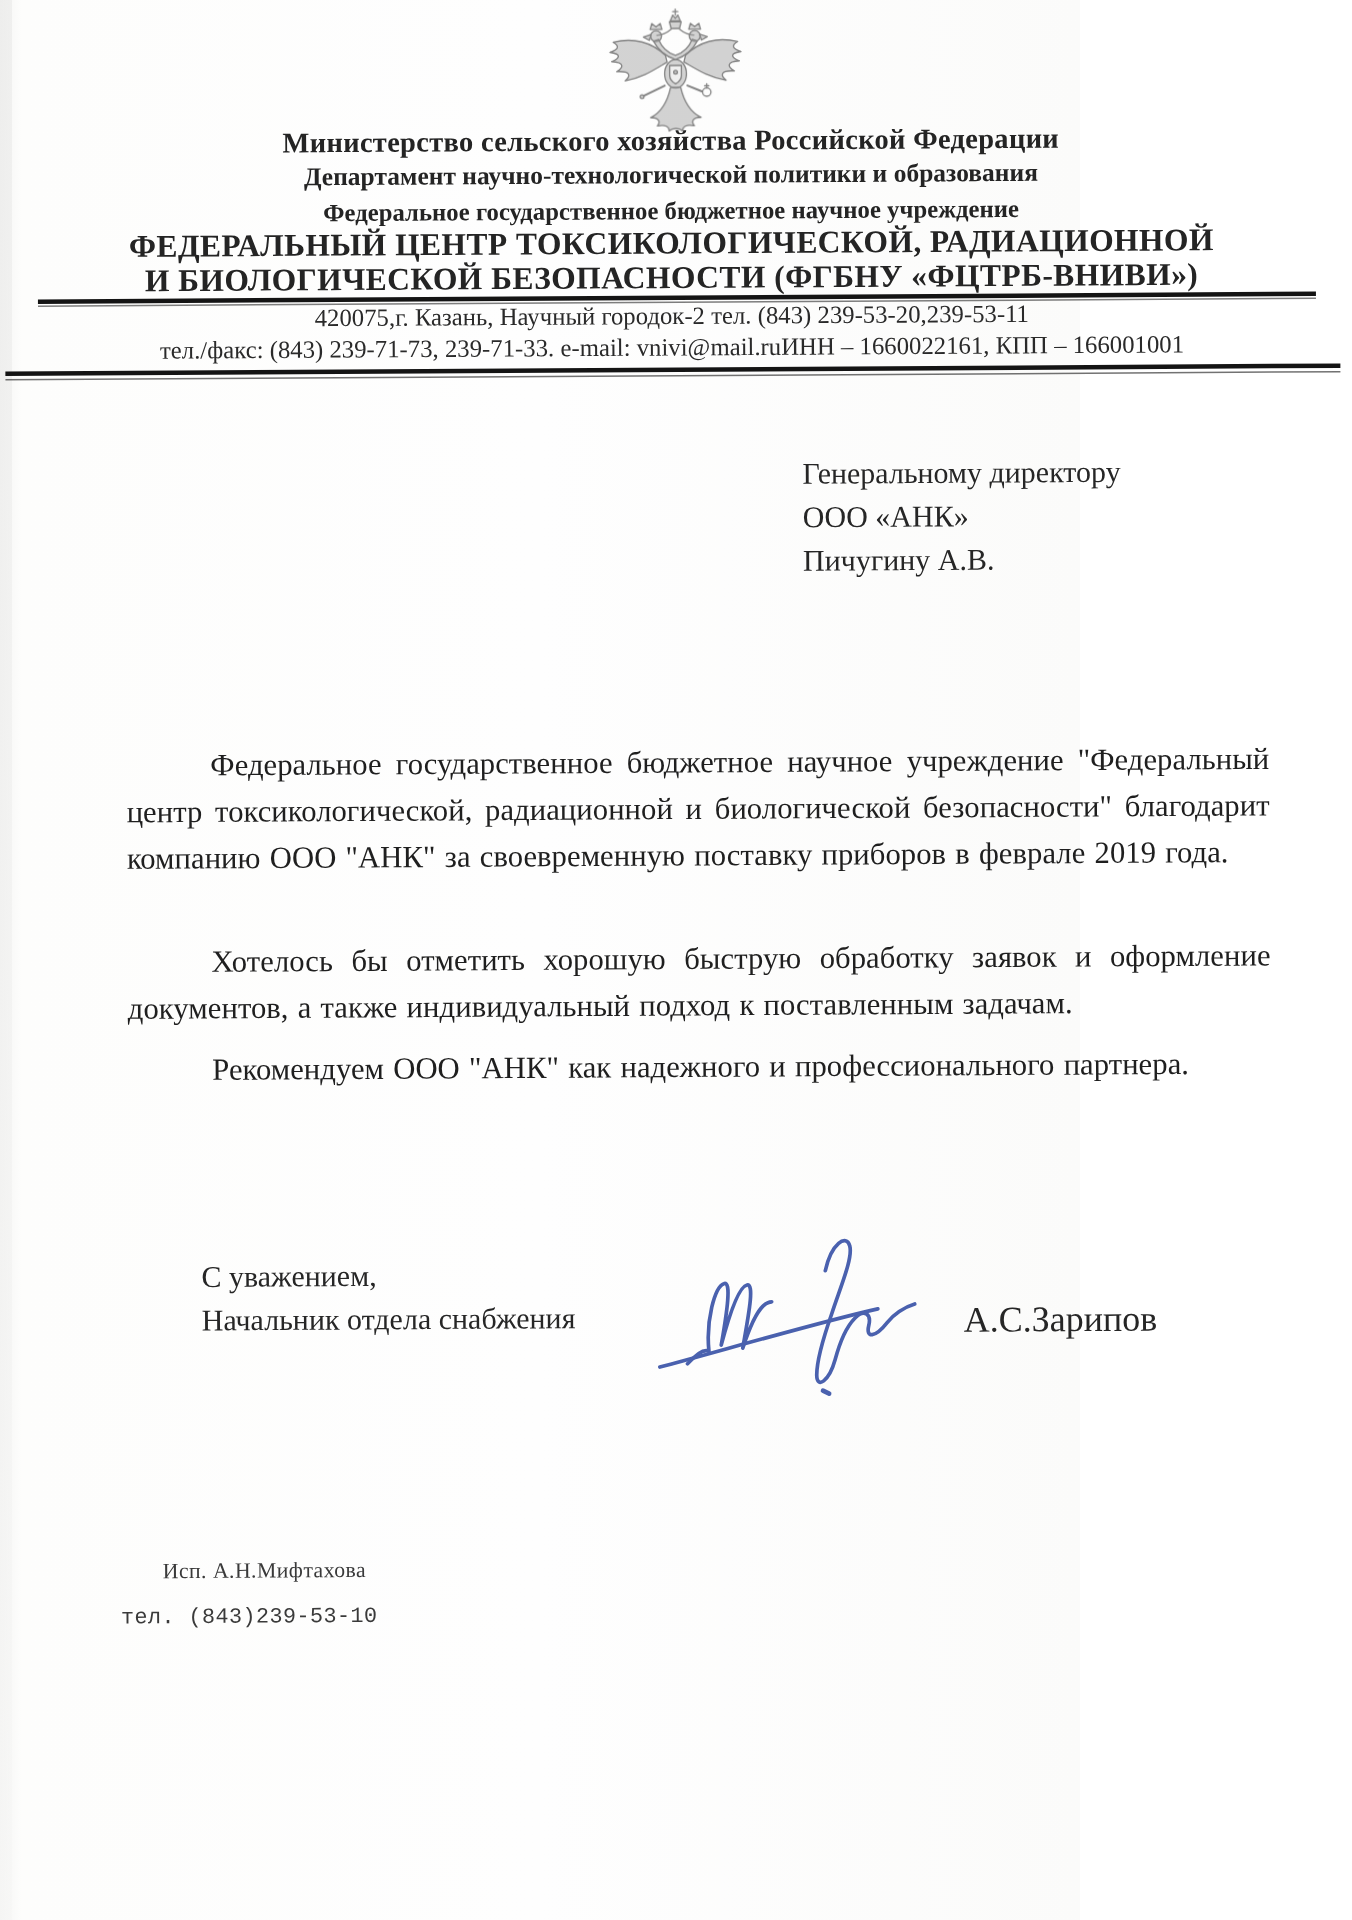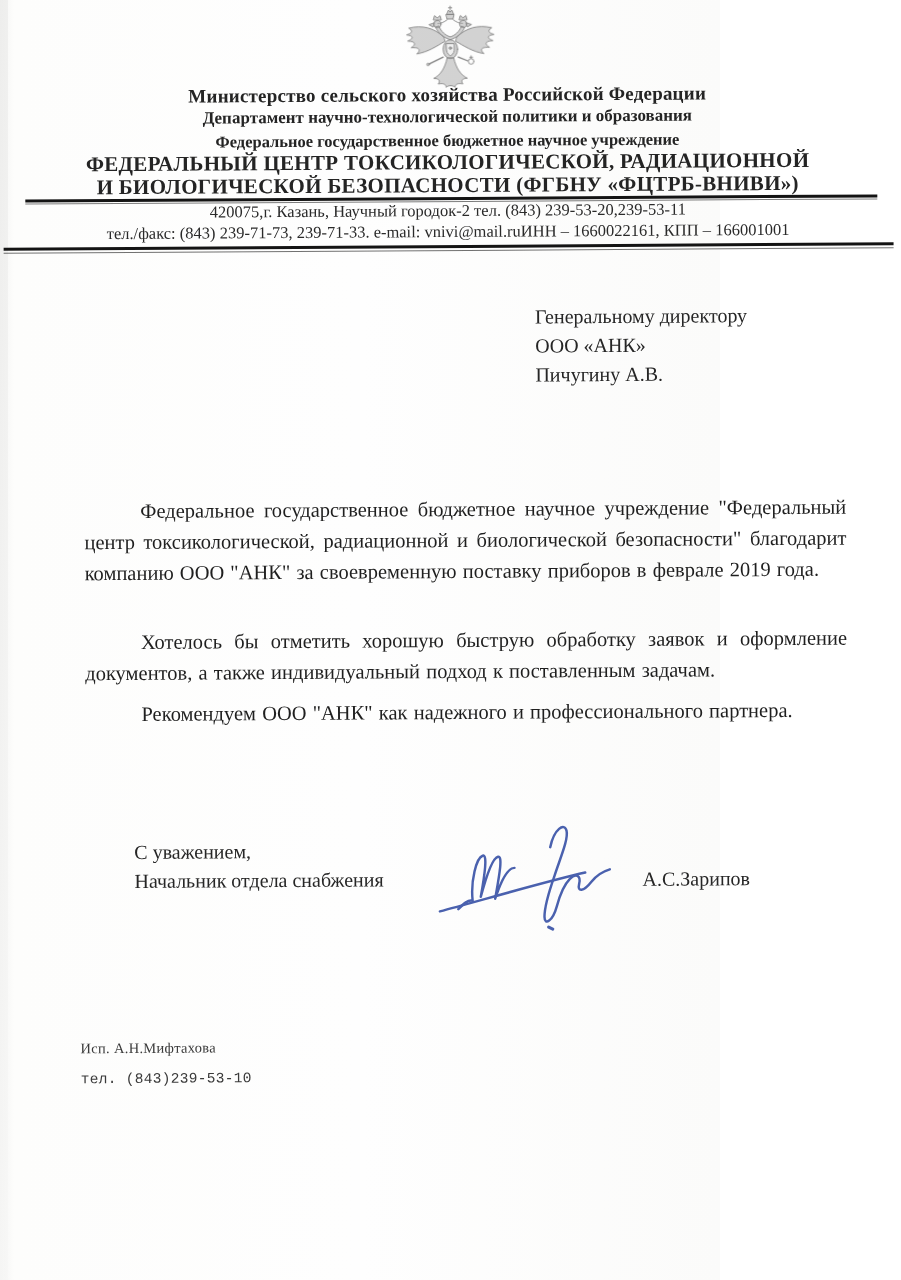--- a/index.html
+++ b/index.html
@@ -33,24 +33,24 @@
   .rule-top-a{left:28px;top:197px;width:852px;height:3px;}
   .rule-top-b{left:28px;top:201px;width:852px;height:1px;opacity:.55;}
   .rule-bot-a{left:6px;top:245px;width:890px;height:3px;}
   .rule-bot-b{left:6px;top:250px;width:890px;height:1px;opacity:.6;}
   .recipient{position:absolute;left:537px;top:303px;font-size:20px;line-height:29px;color:#262626;}
   .body-par{position:absolute;left:85px;width:762px;font-size:20.5px;line-height:31px;text-align:justify;text-indent:56px;color:#1f1f1f;word-spacing:1px;}
   .par1{top:494px;}
   .par2{top:625px;}
   .par3{top:697px;text-align:left;}
   .closing-block{position:absolute;left:133px;top:836px;font-size:20px;line-height:29px;color:#262626;}
-  .sig-name{position:absolute;left:641px;top:869px;font-size:20px;color:#262626;font-family:Liberation Serif, serif;}
+  .sig-name{position:absolute;left:641px;top:869px;font-size:24px;color:#262626;font-family:Liberation Serif, serif;}
   .sig-svg{position:absolute;left:428px;top:816px;width:205px;height:125px;}
   .footer{position:absolute;left:78px;font-size:14.5px;color:#3a3a3a;letter-spacing:0.3px;}
-  .exec{top:1038px;}
+  .exec{top:1038px;margin-left:28px;}
   .exec-phone{top:1069px;font-family:Liberation Mono, monospace;}
   .emblem{position:absolute;left:403px;top:5px;width:102px;height:84px;filter:blur(0.35px);opacity:.85;}
   .noise{position:absolute;left:0;top:0;width:8px;height:1280px;background:linear-gradient(180deg,#e9e9e8,#f6f6f5);opacity:.6;}
 </style>
 </head>
 <body>
 
 <div class="page">
   <div class="noise"></div>
   <div class="scan">

